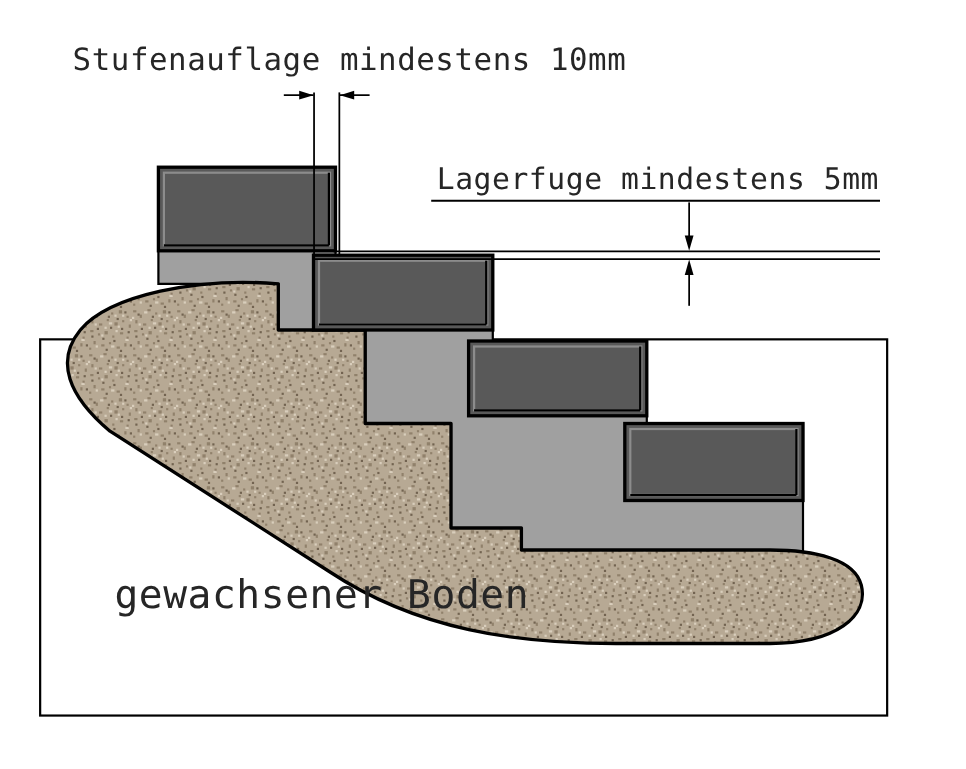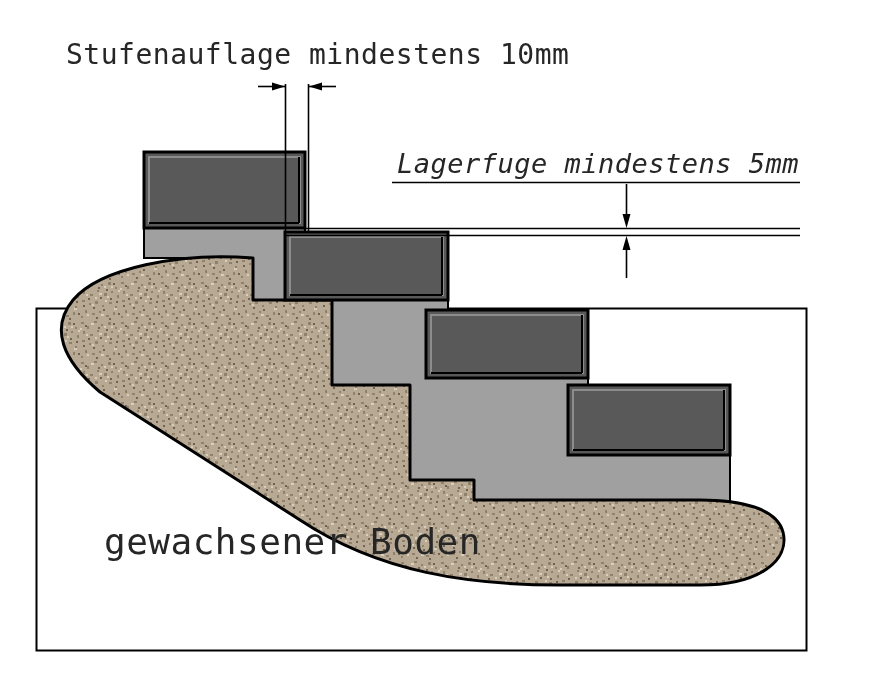--- a/index.html
+++ b/index.html
@@ -4,21 +4,21 @@
 <style>
   html,body{margin:0;padding:0;background:#ffffff;}
   body{width:878px;height:699px;overflow:hidden;
        font-family:"DejaVu Sans Mono","Liberation Mono",monospace;}
   #stage{position:relative;width:878px;height:699px;background:#fff;}
   #stage svg{position:absolute;left:0;top:0;}
   .lbl{position:absolute;white-space:nowrap;color:#262626;
        font-family:"DejaVu Sans Mono","Liberation Mono",monospace;
        letter-spacing:0.5px;}
   #label-stufenauflage{left:66px;top:38px;font-size:28px;}
-  #label-lagerfuge{left:397px;top:148px;font-size:27px;font-style:italic;}
+  #label-lagerfuge{left:397px;top:148px;font-size:27px;}
   #label-boden{left:104px;top:521px;font-size:36px;}
 </style>
 </head>
 <body>
 
 <div id="stage">
 
   <svg width="878" height="699" viewBox="0 0 878 699">
     <defs>
 

